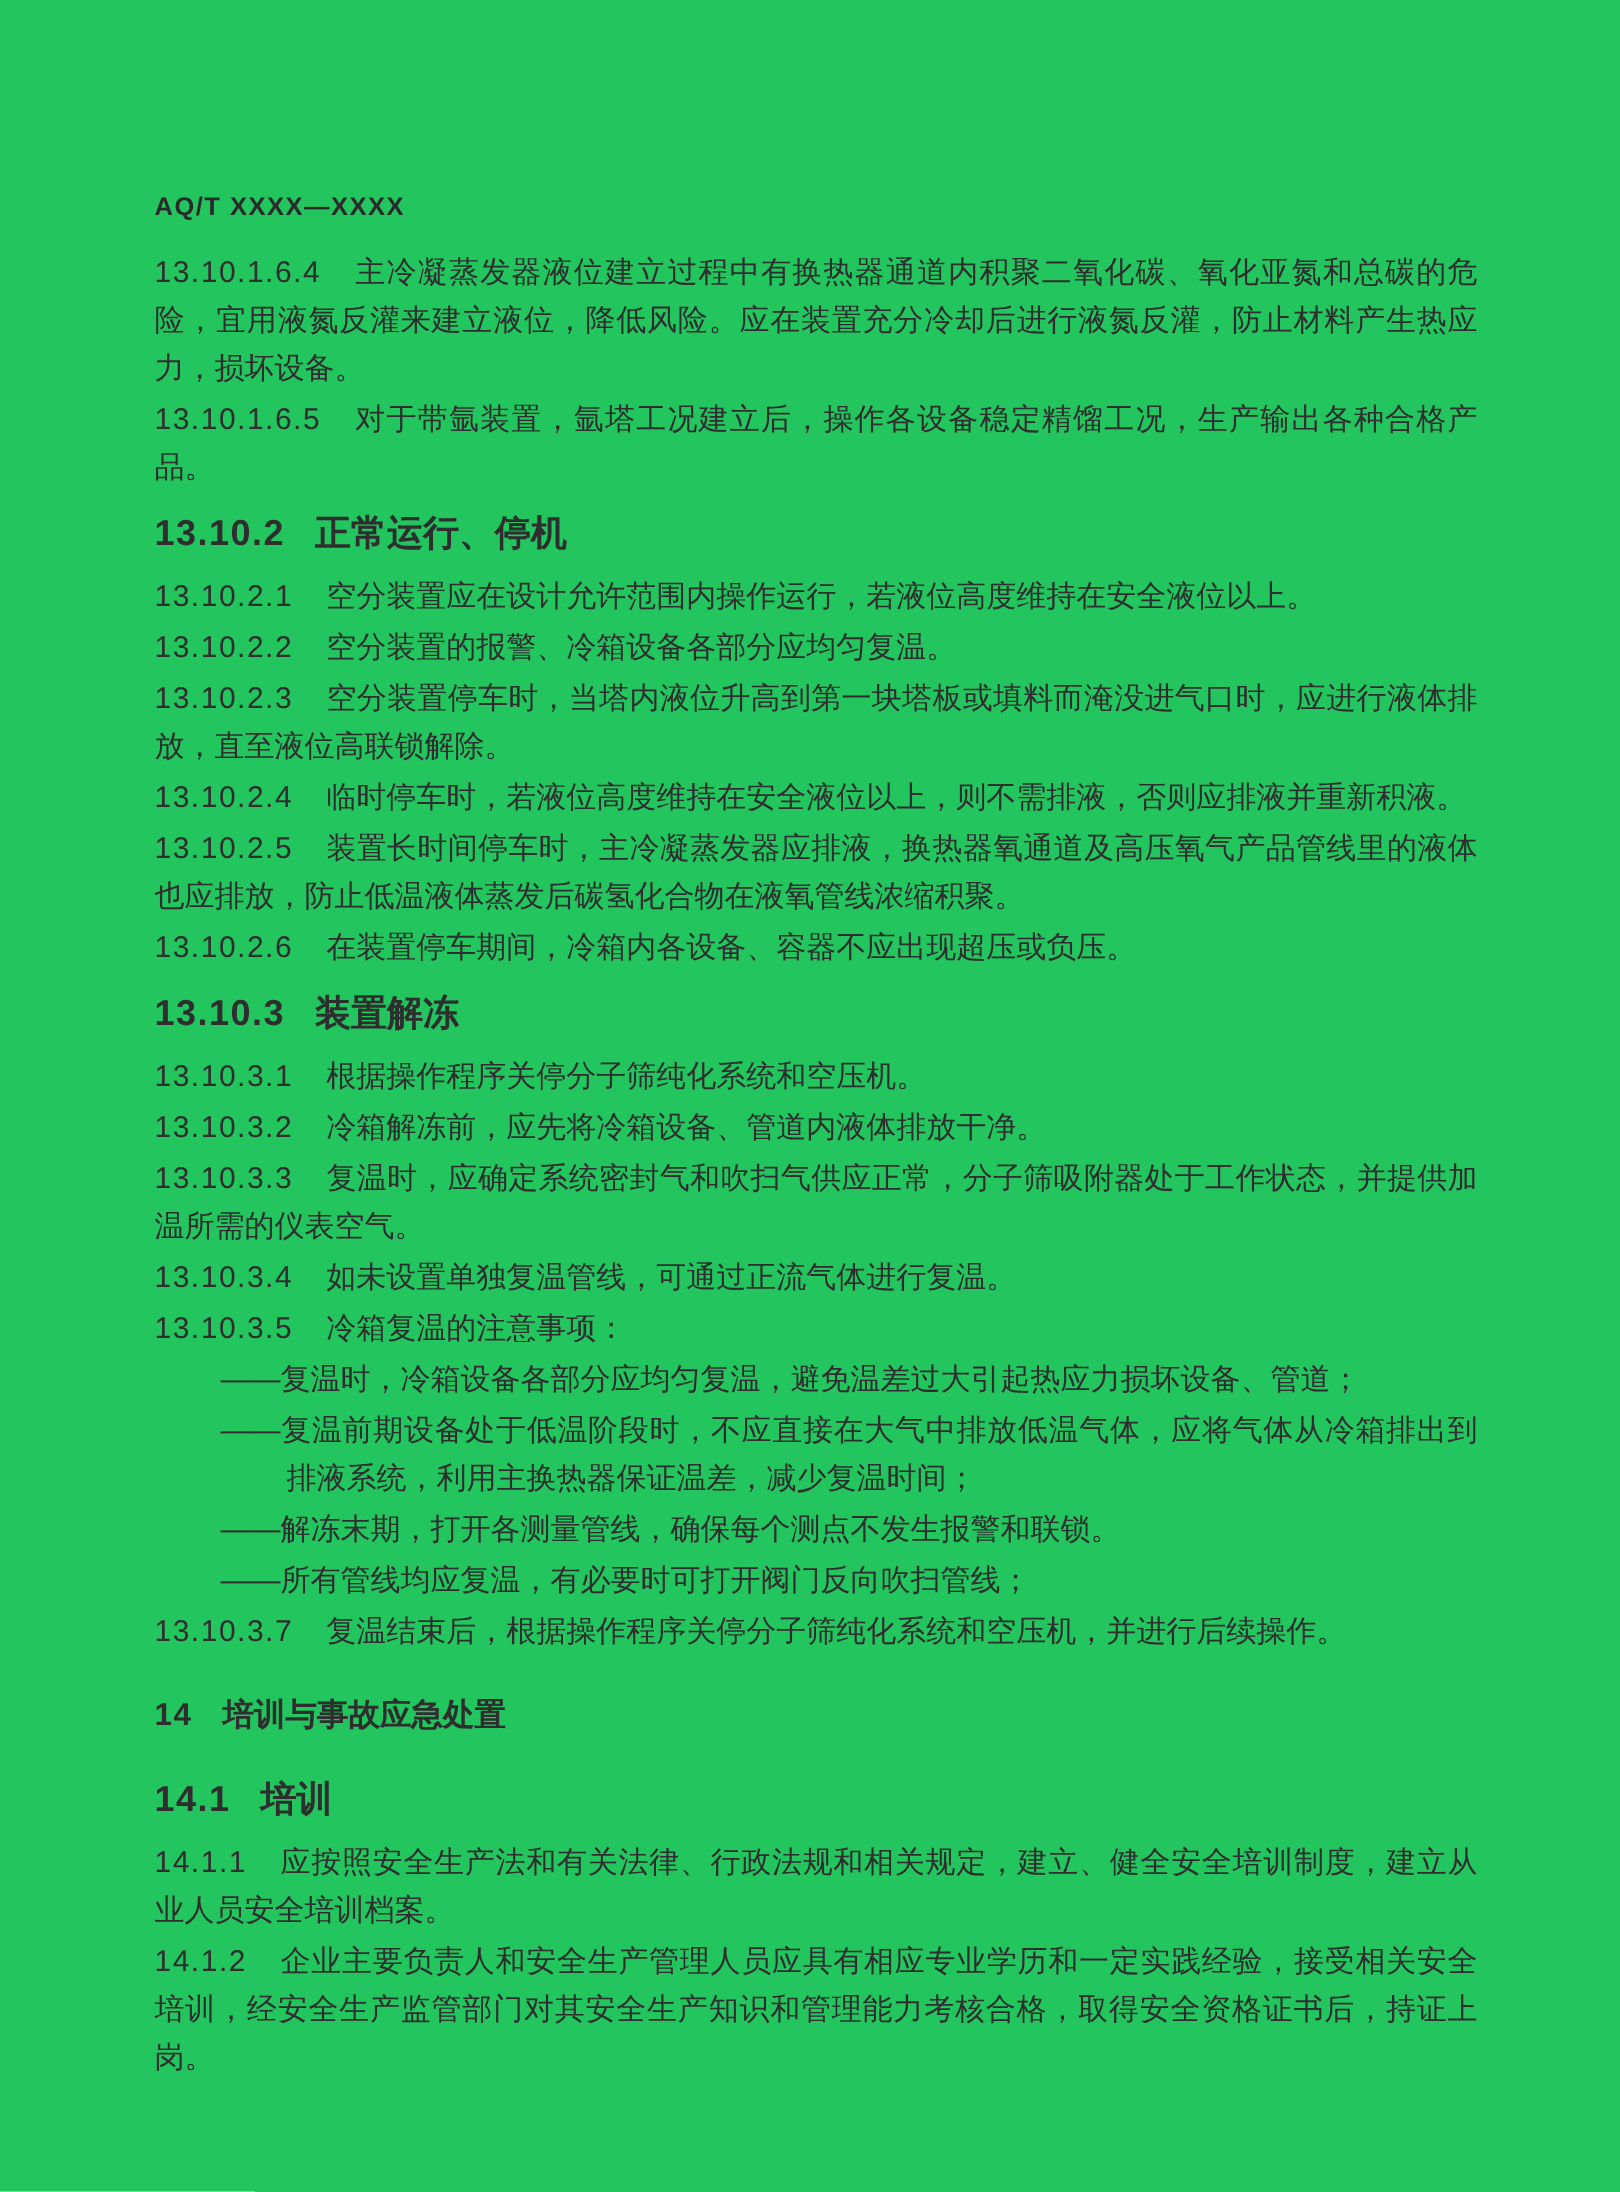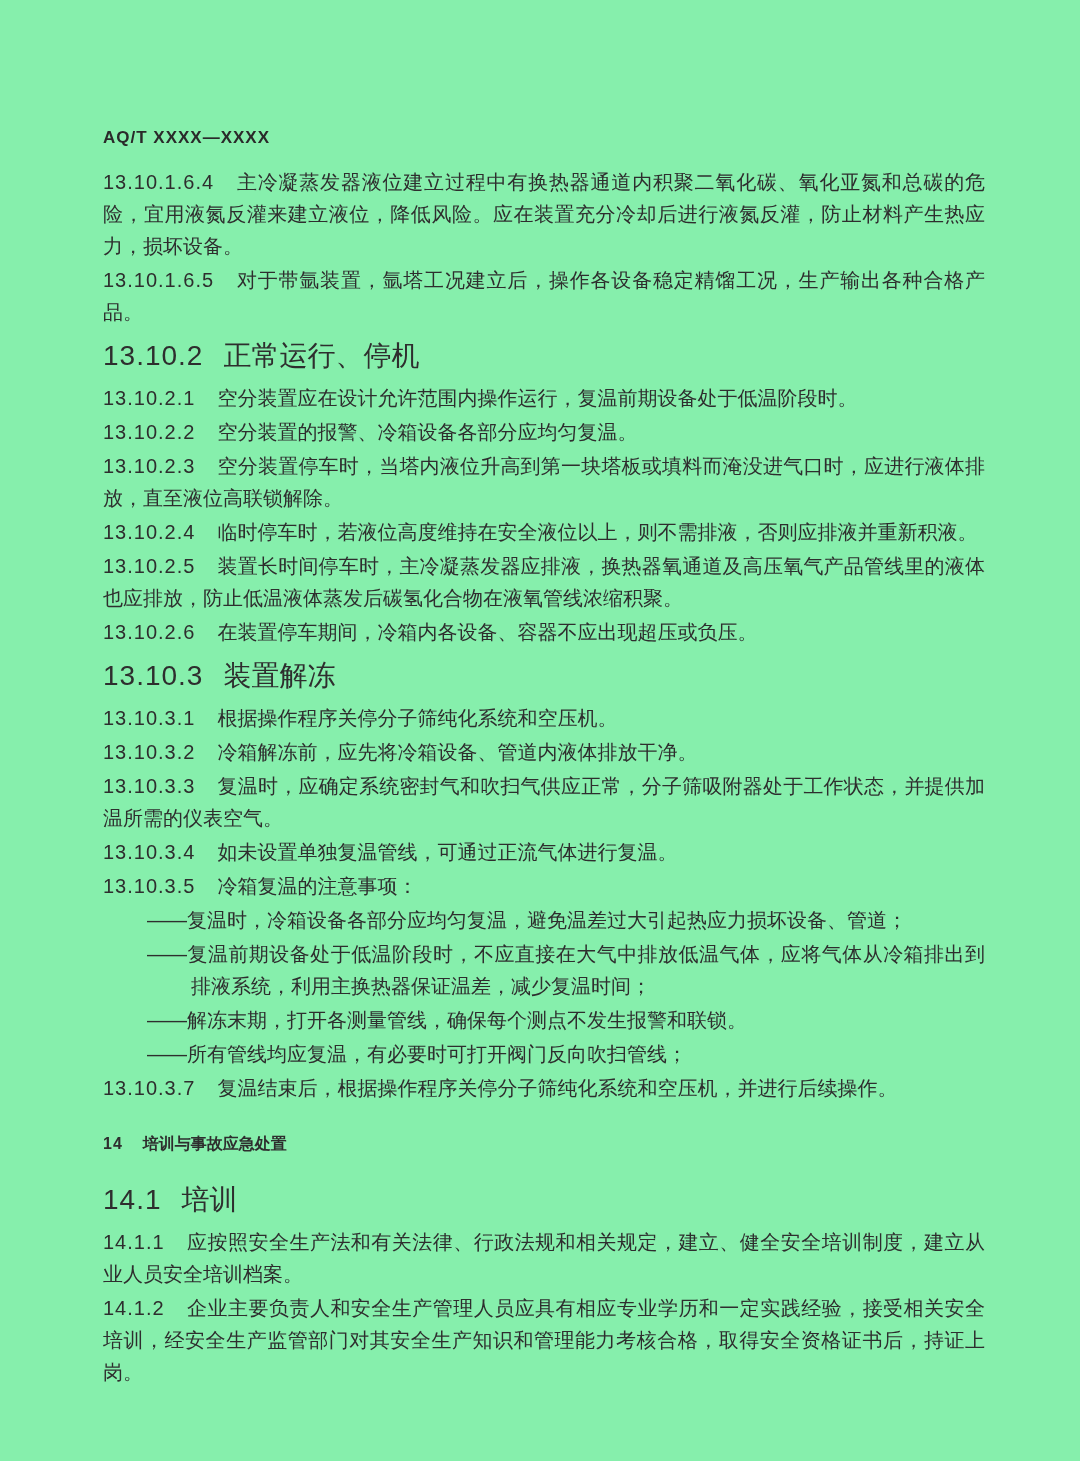--- a/index.html
+++ b/index.html
@@ -12,21 +12,21 @@
     height: 1461px;
     overflow: hidden;
     font-family: "Liberation Sans", "DejaVu Sans", sans-serif;
     color: #2e2e2e;
   }
   .page {
     box-sizing: border-box;
     width: 1080px;
     height: 1461px;
     padding: 128px 95px 0 103px;
-    background: #86efac;
+    background: #22c55e;
   }
   .doc-header {
     font-size: 17px;
     font-weight: bold;
     letter-spacing: 1px;
     color: #2a2a2a;
     margin-bottom: 18px;
   }
   .doc-body {
     font-size: 20px;
@@ -35,27 +35,27 @@
   }
   .clause {
     margin: 0 0 2px 0;
   }
   .clause .num {
     margin-right: 22px;
     letter-spacing: 1px;
     white-space: nowrap;
   }
   .h2 {
-    font-weight: normal;
-    font-size: 28px;
+    font-weight: bold;
+    font-size: 24px;
     margin: 12px 0 10px 0;
   }
   .h1 {
     font-weight: bold;
-    font-size: 16px;
+    font-size: 21px;
     margin: 24px 0 0 0;
   }
   .h1 .num, .h2 .num {
     margin-right: 20px;
     letter-spacing: 1px;
     white-space: nowrap;
   }
   .h1 + .h2 {
     margin-top: 24px;
   }
@@ -68,21 +68,21 @@
 </head>
 <body>
 
 <div class="page">
   <div class="doc-header">AQ/T XXXX—XXXX</div>
 
   <div class="doc-body">
       <p class="clause"><span class="num">13.10.1.6.4</span><span>主冷凝蒸发器液位建立过程中有换热器通道内积聚二氧化碳、氧化亚氮和总碳的危险，宜用液氮反灌来建立液位，降低风险。应在装置充分冷却后进行液氮反灌，防止材料产生热应力，损坏设备。</span></p>
       <p class="clause"><span class="num">13.10.1.6.5</span><span>对于带氩装置，氩塔工况建立后，操作各设备稳定精馏工况，生产输出各种合格产品。</span></p>
       <div class="h2"><span class="num">13.10.2</span><span>正常运行、停机</span></div>
-      <p class="clause"><span class="num">13.10.2.1</span><span>空分装置应在设计允许范围内操作运行，复温前期设备处于低温阶段时。</span></p>
+      <p class="clause"><span class="num">13.10.2.1</span><span>空分装置应在设计允许范围内操作运行，若液位高度维持在安全液位以上。</span></p>
       <p class="clause"><span class="num">13.10.2.2</span><span>空分装置的报警、冷箱设备各部分应均匀复温。</span></p>
       <p class="clause"><span class="num">13.10.2.3</span><span>空分装置停车时，当塔内液位升高到第一块塔板或填料而淹没进气口时，应进行液体排放，直至液位高联锁解除。</span></p>
       <p class="clause"><span class="num">13.10.2.4</span><span>临时停车时，若液位高度维持在安全液位以上，则不需排液，否则应排液并重新积液。</span></p>
       <p class="clause"><span class="num">13.10.2.5</span><span>装置长时间停车时，主冷凝蒸发器应排液，换热器氧通道及高压氧气产品管线里的液体也应排放，防止低温液体蒸发后碳氢化合物在液氧管线浓缩积聚。</span></p>
       <p class="clause"><span class="num">13.10.2.6</span><span>在装置停车期间，冷箱内各设备、容器不应出现超压或负压。</span></p>
       <div class="h2"><span class="num">13.10.3</span><span>装置解冻</span></div>
       <p class="clause"><span class="num">13.10.3.1</span><span>根据操作程序关停分子筛纯化系统和空压机。</span></p>
       <p class="clause"><span class="num">13.10.3.2</span><span>冷箱解冻前，应先将冷箱设备、管道内液体排放干净。</span></p>
       <p class="clause"><span class="num">13.10.3.3</span><span>复温时，应确定系统密封气和吹扫气供应正常，分子筛吸附器处于工作状态，并提供加温所需的仪表空气。</span></p>
       <p class="clause"><span class="num">13.10.3.4</span><span>如未设置单独复温管线，可通过正流气体进行复温。</span></p>

